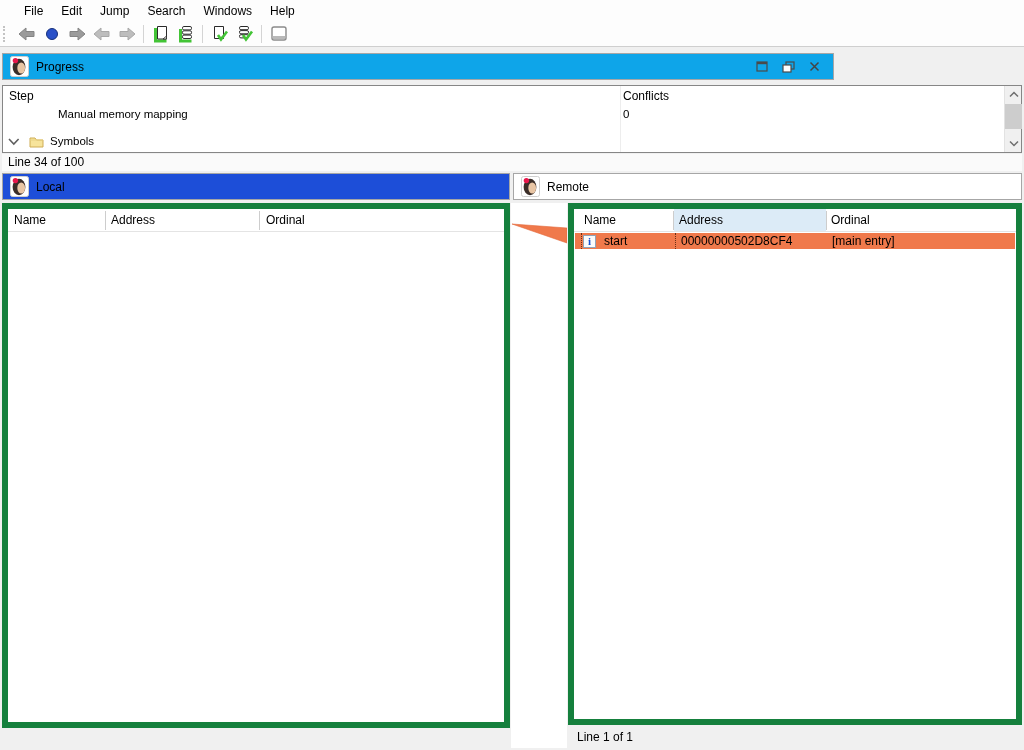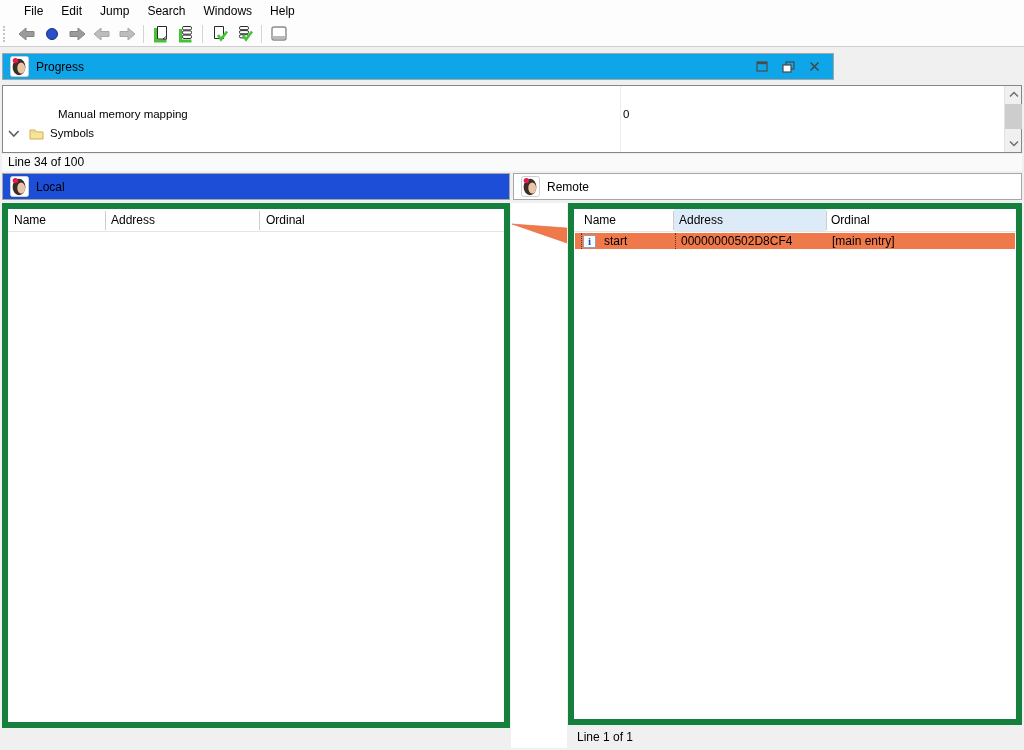--- a/index.html
+++ b/index.html
@@ -204,27 +204,31 @@
       <div class="win-btn">
         <svg width="11" height="11">
           <path d="M1.5,1.5 L9.5,9.5 M9.5,1.5 L1.5,9.5" stroke="#444" stroke-width="1.5"></path>
         </svg>
       </div>
     </div>
   </div>
 
   <div class="progress-table">
     <div class="p-coldiv"></div>
+    <div class="p-header">
+      <span class="h-step">Step</span>
+      <span class="p-conflict-col" style="top:3px;">Conflicts</span>
+    </div>
 
     <div class="p-row" style="top:21px;">
       <span class="cell" style="left:55px;">Manual memory mapping</span>
       <span class="cell p-conflict-col">0</span>
     </div>
 
-    <div class="p-row" style="top:40px;padding-left:44px;">
+    <div class="p-row" style="top:48px;padding-left:44px;">
       <svg class="chev" width="12" height="9">
         <polyline points="1,2 5.8,7 10.6,2" fill="none" stroke="#5f5f5f" stroke-width="1.6"></polyline>
       </svg>
       <svg class="folder" width="15" height="13">
         <path d="M1,3 L6,3 L7.5,5 L14,5 L14,12 L1,12 Z" fill="#f7e49b" stroke="#cfad55"></path>
         <path d="M1,5 L14,5" stroke="#e8d285" stroke-width="1"></path>
       </svg>
       <span class="cell" style="left:47px;">Symbols</span>
     </div>
 

